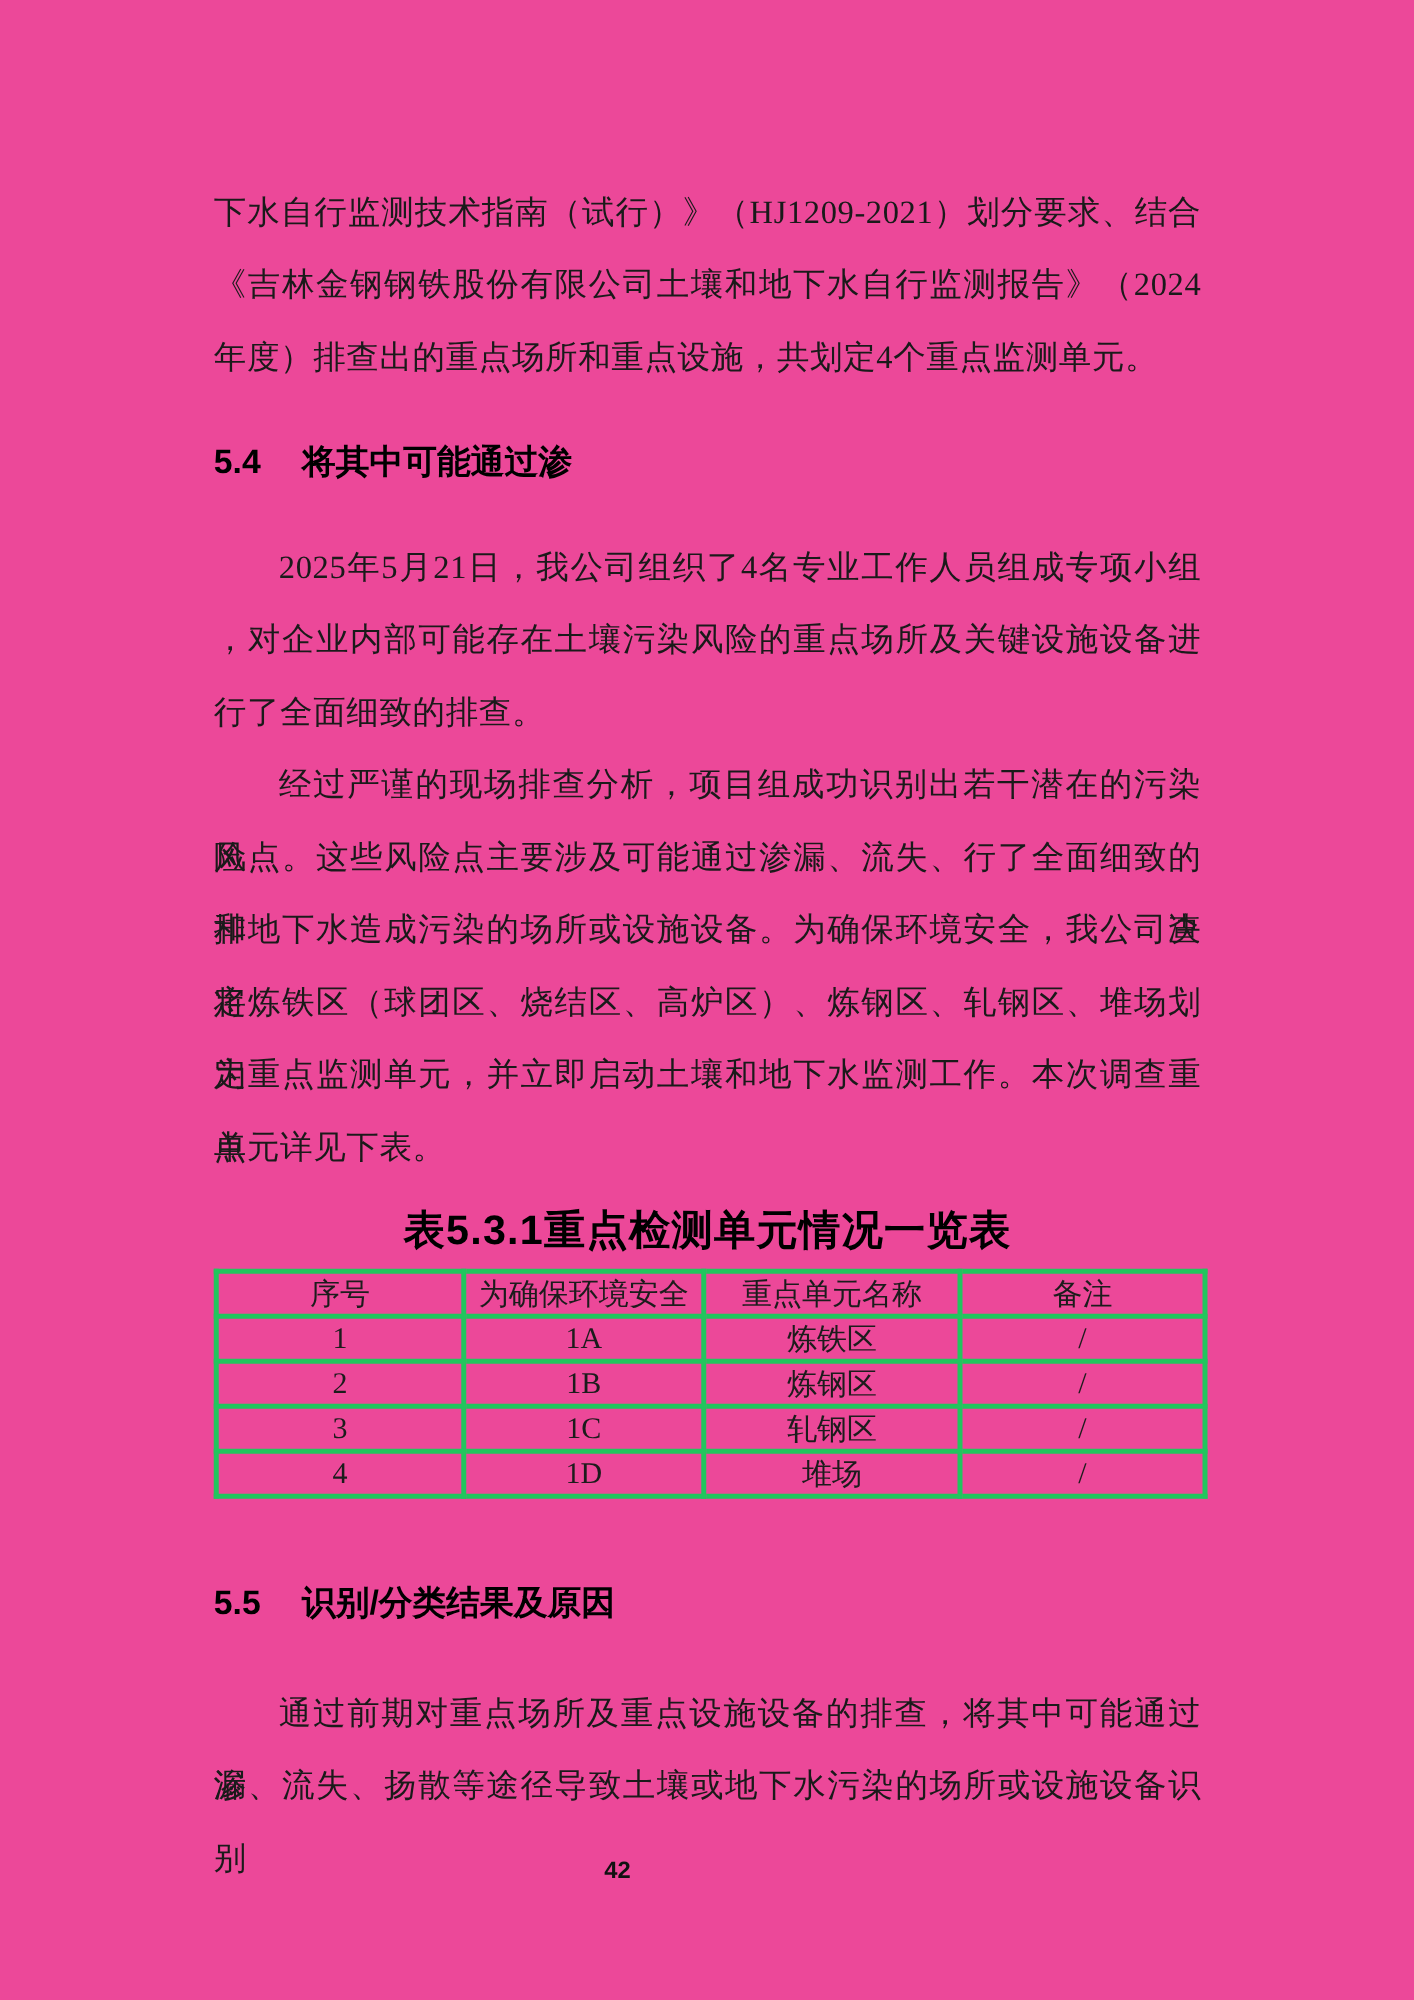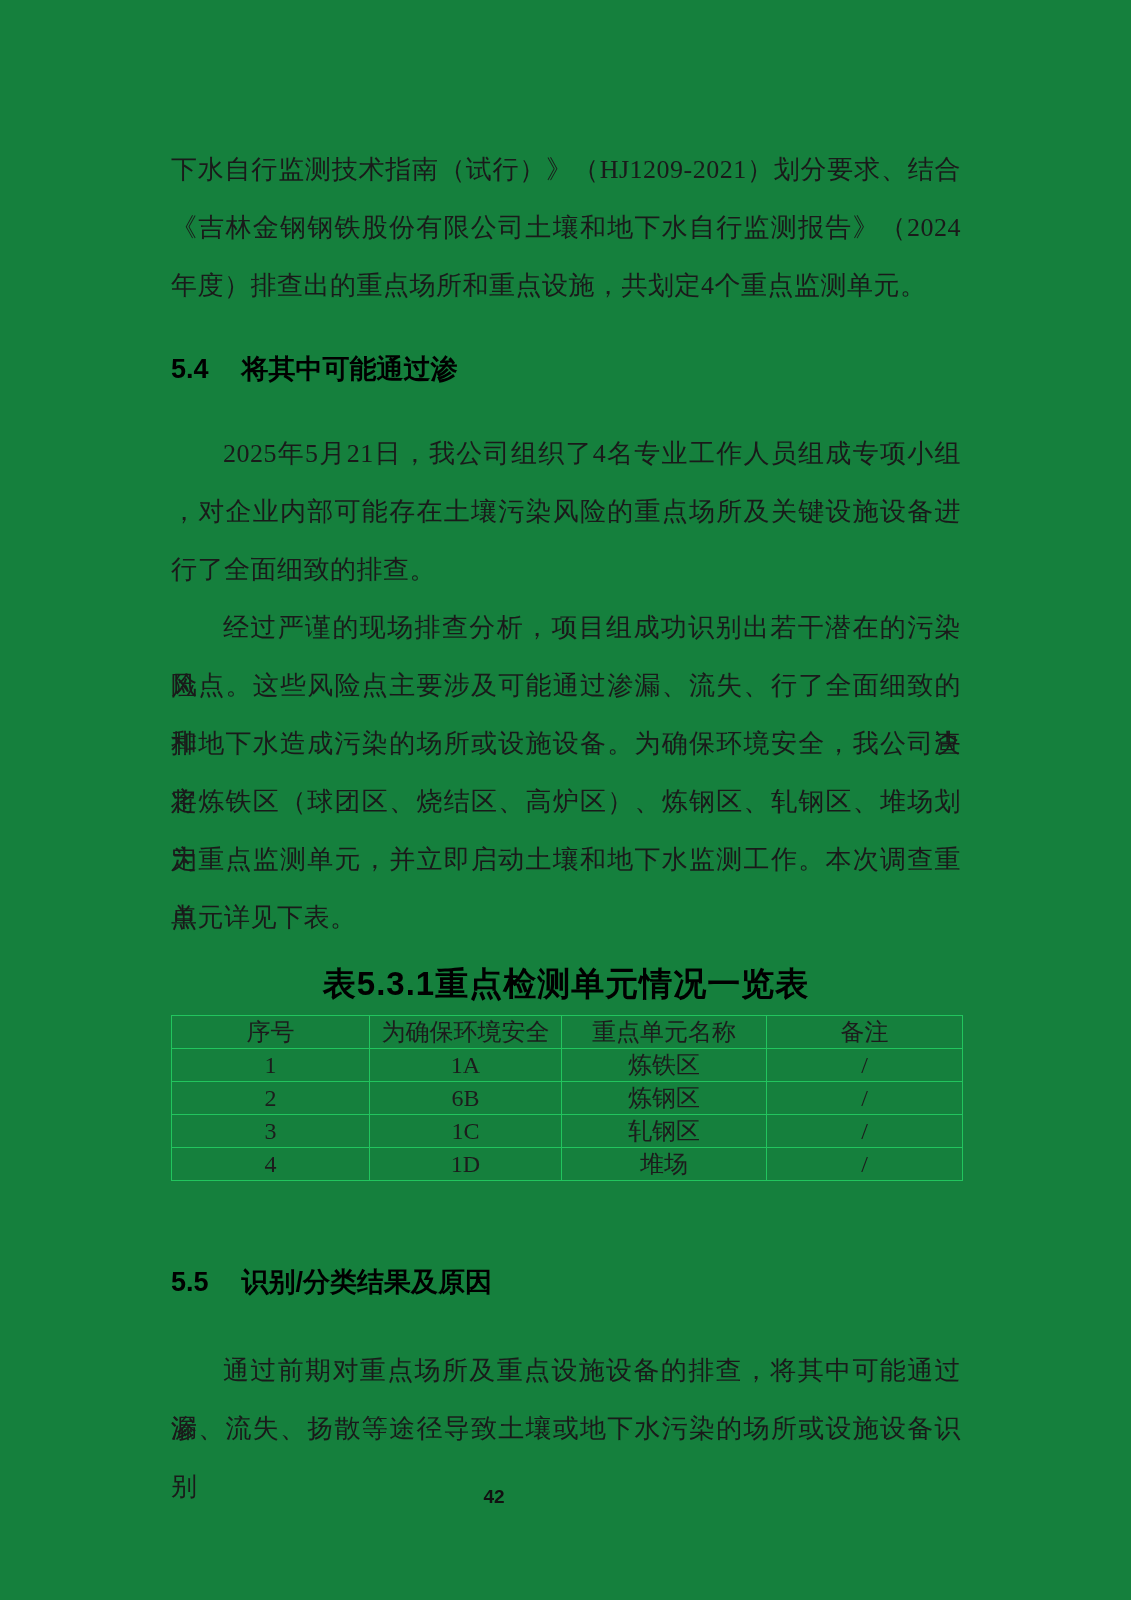--- a/index.html
+++ b/index.html
@@ -1,20 +1,20 @@
 <!DOCTYPE html>
 <html><head>
 <meta charset="utf-8">
 <style>
   html, body { margin: 0; padding: 0; background: #ffffff; }
   .page {
     position: relative;
     width: 1131px;
     height: 1600px;
-    background: #15803d;
+    background: #ec4899;
     font-family: "Liberation Serif", "DejaVu Serif", serif;
     color: #1a1a1a;
     overflow: hidden;
   }
   .block { position: absolute; left: 171px; width: 790px; }
   .line {
     height: 58px;
     line-height: 58px;
     font-size: 26px;
     text-align: justify;
@@ -49,21 +49,21 @@
   }
   table.units {
     position: absolute;
     left: 171px;
     top: 1015px;
     width: 791px;
     border-collapse: collapse;
     table-layout: fixed;
   }
   table.units th, table.units td {
-    border: 1px solid #22c55e;
+    border: 4px solid #22c55e;
     text-align: center;
     vertical-align: middle;
     padding: 0;
     font-size: 24px;
     font-weight: normal;
     color: #1c1c1c;
     font-family: "Liberation Serif", "DejaVu Serif", serif;
   }
   table.units thead tr { height: 32px; }
   table.units tbody tr { height: 30px; }
@@ -129,21 +129,21 @@
     </thead>
     <tbody>
       <tr>
         <td>1</td>
         <td>1A</td>
         <td>炼铁区</td>
         <td>/</td>
       </tr>
       <tr>
         <td>2</td>
-        <td>6B</td>
+        <td>1B</td>
         <td>炼钢区</td>
         <td>/</td>
       </tr>
       <tr>
         <td>3</td>
         <td>1C</td>
         <td>轧钢区</td>
         <td>/</td>
       </tr>
       <tr>

